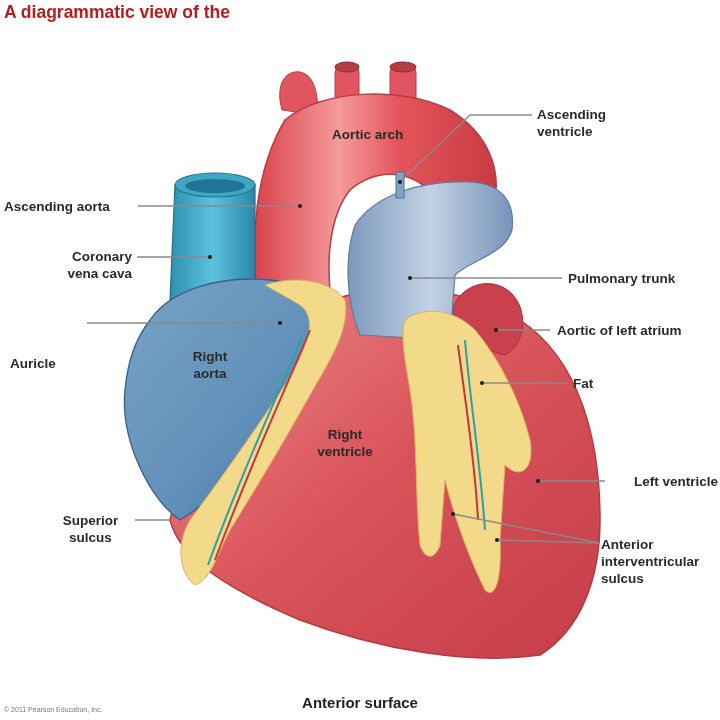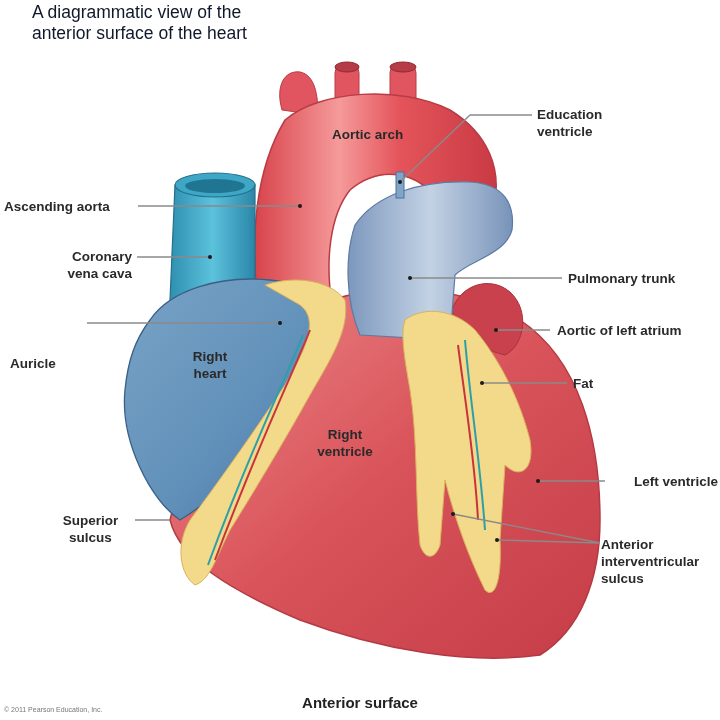--- a/index.html
+++ b/index.html
@@ -1,35 +1,34 @@
 <!DOCTYPE html>
 <html><head>
   <meta charset="utf-8">
   <style>
     html, body { margin: 0; padding: 0; background: #ffffff; }
     body { width: 720px; height: 720px; position: relative; overflow: hidden;
            font-family: "Liberation Sans", "DejaVu Sans", sans-serif; color: #222; }
-    .title { position: absolute; left: 4px; top: 2px; font-weight: normal; font-size: 17.5px;
-             line-height: 21px; color: #0f172a; margin-left: 28px; }
+    .title { position: absolute; left: 4px; top: 2px; font-weight: bold; font-size: 17.5px;
+             line-height: 21px; color: #b91c1c; }
     .title span { display: block; }
     .lbl { position: absolute; font-weight: bold; font-size: 13.5px; line-height: 17px; color: #2a2a2a; white-space: nowrap; }
     .lbl span { display: block; }
     .lbl.right { text-align: right; }
     .lbl.center { text-align: center; }
     .caption { position: absolute; left: 0; width: 720px; top: 684px; text-align: center;
                font-weight: bold; font-size: 15px; color: #222; margin-top: 10px; }
     .copyright { position: absolute; left: 4px; top: 706px; font-size: 7px; color: #777; }
     svg.art { position: absolute; left: 0; top: 0; }
   </style>
 </head>
 <body>
 
 <div class="title">
   <span>A diagrammatic view of the</span>
-  <span>anterior surface of the heart</span>
 </div>
 
 <svg class="art" width="720" height="720" viewBox="0 0 720 720">
   <defs>
     <linearGradient id="gVent" x1="0" y1="0" x2="1" y2="1">
       <stop offset="0" stop-color="#ec8a8a"></stop>
       <stop offset="0.5" stop-color="#d9535a"></stop>
       <stop offset="1" stop-color="#c43d48"></stop>
     </linearGradient>
     <linearGradient id="gAorta" x1="0" y1="0" x2="1" y2="0">
@@ -110,40 +109,40 @@
     <circle cx="482" cy="383" r="2"></circle>
       <circle cx="538" cy="481" r="2"></circle>
       <circle cx="453" cy="514" r="2"></circle>
     <circle cx="497" cy="540" r="2"></circle>
   </g>
 </svg>
 
 <div class="lbl" style="left:332px; top:126px;">Aortic arch</div>
 
 <div class="lbl" style="left:537px; top:106px;">
-  <span>Education</span>
+  <span>Ascending</span>
   <span>ventricle</span>
 </div>
 
 <div class="lbl" style="left:4px; top:198px;">Ascending aorta</div>
 
 <div class="lbl right" style="left:50px; top:248px; width:82px;">
   <span>Coronary</span>
   <span>vena cava</span>
 </div>
 
 <div class="lbl" style="left:568px; top:270px;">Pulmonary trunk</div>
 
 <div class="lbl" style="left:10px; top:315px;margin-top:40px;">Auricle</div>
 
 <div class="lbl" style="left:557px; top:322px;">Aortic of left atrium</div>
 
 <div class="lbl center" style="left:180px; top:348px; width:60px;">
   <span>Right</span>
-  <span>heart</span>
+  <span>aorta</span>
 </div>
 
 <div class="lbl" style="left:573px; top:375px;">Fat</div>
 
 <div class="lbl center" style="left:305px; top:426px; width:80px;">
   <span>Right</span>
   <span>ventricle</span>
 </div>
 
 <div class="lbl" style="left:610px; top:473px;padding-left:24px;">Left ventricle</div>

